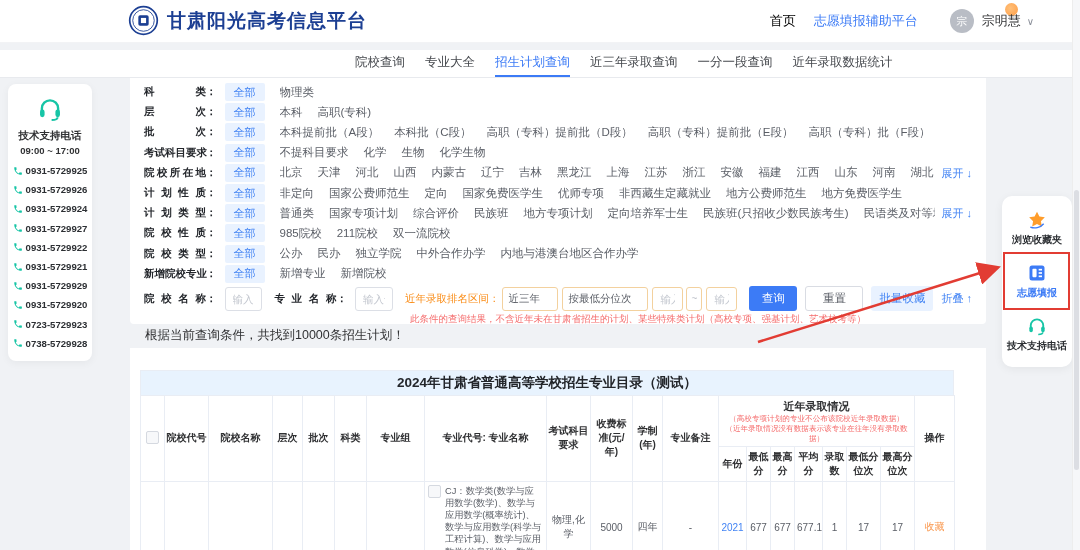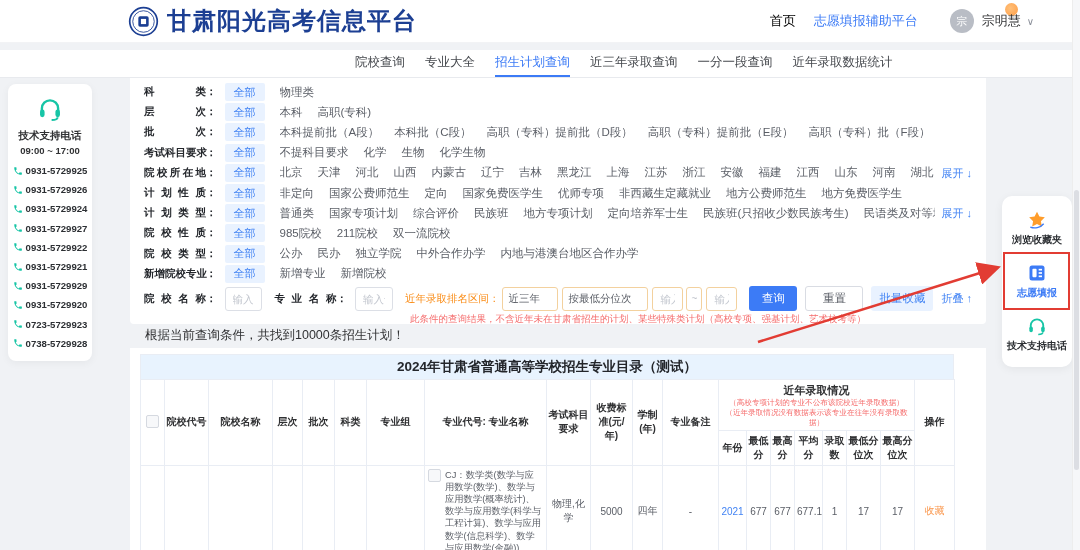--- a/index.html
+++ b/index.html
@@ -1,21 +1,21 @@
 <!DOCTYPE html>
 <html><head>
 <meta charset="utf-8">
 <style>
   html,body{margin:0;padding:0;}
   body{width:1080px;height:550px;overflow:hidden;position:relative;background:#f0f2f5;
        font-family:"Liberation Sans","DejaVu Sans",sans-serif;color:#303133;}
   .topbar{position:absolute;left:0;top:0;width:100%;height:42px;background:#fff;border-bottom:1px solid #f2f3f5;z-index:3;}
   .logo{position:absolute;left:128px;top:5px;display:flex;align-items:center;gap:8px;cursor:pointer;}
   .logo svg{width:31px;height:31px;}
-  .logo-text{font-size:24px;font-weight:bold;color:#1c3f93;letter-spacing:1px;text-align:right;}
+  .logo-text{font-size:19px;font-weight:bold;color:#1c3f93;letter-spacing:1px;text-align:right;}
   .top-right{position:absolute;right:46px;top:0;height:42px;display:flex;align-items:center;gap:18px;font-size:13px;z-index:2;}
   .top-link{color:#000000;cursor:pointer;}
   .top-link.blue{color:#3c7bf6;}
   .avatar{width:24px;height:24px;border-radius:50%;background:#b9bdc5;color:#fff;font-size:11px;display:flex;align-items:center;justify-content:center;margin-left:14px;}
   .uname{margin-left:-10px;}
   .caret{color:#8a8f99;font-size:10px;margin-left:-12px;cursor:pointer;}
   .sun{position:absolute;right:62px;top:3px;width:13px;height:13px;border-radius:50%;background:radial-gradient(circle at 40% 40%,#ffc07a,#ff9d45);z-index:1;}
   .navbar{position:absolute;left:0;top:50px;width:100%;height:27px;background:#fff;border-bottom:1px solid #e8eaee;z-index:2;}
   .tabs{position:absolute;left:355px;top:0;height:27px;display:flex;gap:20px;align-items:flex-start;font-size:12.5px;color:#45484d;}
   .tab{cursor:pointer;height:25px;line-height:25px;}
@@ -50,21 +50,21 @@
   .inp.orange{border-color:#f3d19e;width:64px;margin-left:4px;flex-shrink:1;}
   .tilde{width:16px;height:24px;border:1px solid #f3d19e;border-radius:3px;display:flex;align-items:center;justify-content:center;color:#c0c4cc;font-size:10px;margin-left:3px;box-sizing:border-box;flex:none;}
   .btn{height:25px;border-radius:3px;font-size:11.5px;display:flex;align-items:center;justify-content:center;cursor:pointer;flex:none;box-sizing:border-box;}
   .btn.query{width:48px;background:#3c7bf6;color:#fff;margin-left:12px;}
   .btn.reset{width:58px;background:#fff;border:1px solid #d9dce3;color:#5a5e66;margin-left:8px;}
   .btn.batch{width:62px;background:#e9f2ff;color:#4384f4;margin-left:8px;}
   .collapse{color:#4384f4;font-size:11px;margin-left:8px;cursor:pointer;flex:none;}
   .note{font-size:9.5px;color:#f56c6c;height:14px;line-height:14px;padding-left:280px;white-space:nowrap;overflow:hidden;}
   .result{position:absolute;left:145px;top:327px;font-size:12.5px;color:#303133;}
   
-  .table-panel{position:absolute;left:130px;top:348px;width:856px;height:202px;background:#fff;padding:6px 10px;box-sizing:border-box;overflow:hidden;}
+  .table-panel{position:absolute;left:130px;top:348px;width:856px;height:202px;background:#fff;padding:22px 10px;box-sizing:border-box;overflow:hidden;}
   .t-title{width:814px;height:25px;background:#e8f3fe;border:1px solid #e9edf4;border-bottom:none;display:flex;align-items:center;justify-content:center;font-size:13.5px;font-weight:bold;color:#23262b;box-sizing:border-box;}
   table{border-collapse:collapse;table-layout:fixed;width:814px;}
   th,td{border:1px solid #e9edf4;text-align:center;font-size:10px;color:#5a5e66;padding:2px;overflow:hidden;}
   th{color:#303133;font-weight:bold;font-size:10px;padding:3px 1px;}
   thead tr.h1{height:46px;}
   thead tr.h2{height:30px;}
   tbody tr:nth-child(1){height:74px;}
   tbody tr:nth-child(2){height:50px;}
   .rg-title{font-size:11px;font-weight:bold;}
   .rg-note{font-size:8px;color:#f56c6c;font-weight:normal;line-height:9.5px;transform:scale(.95);}

